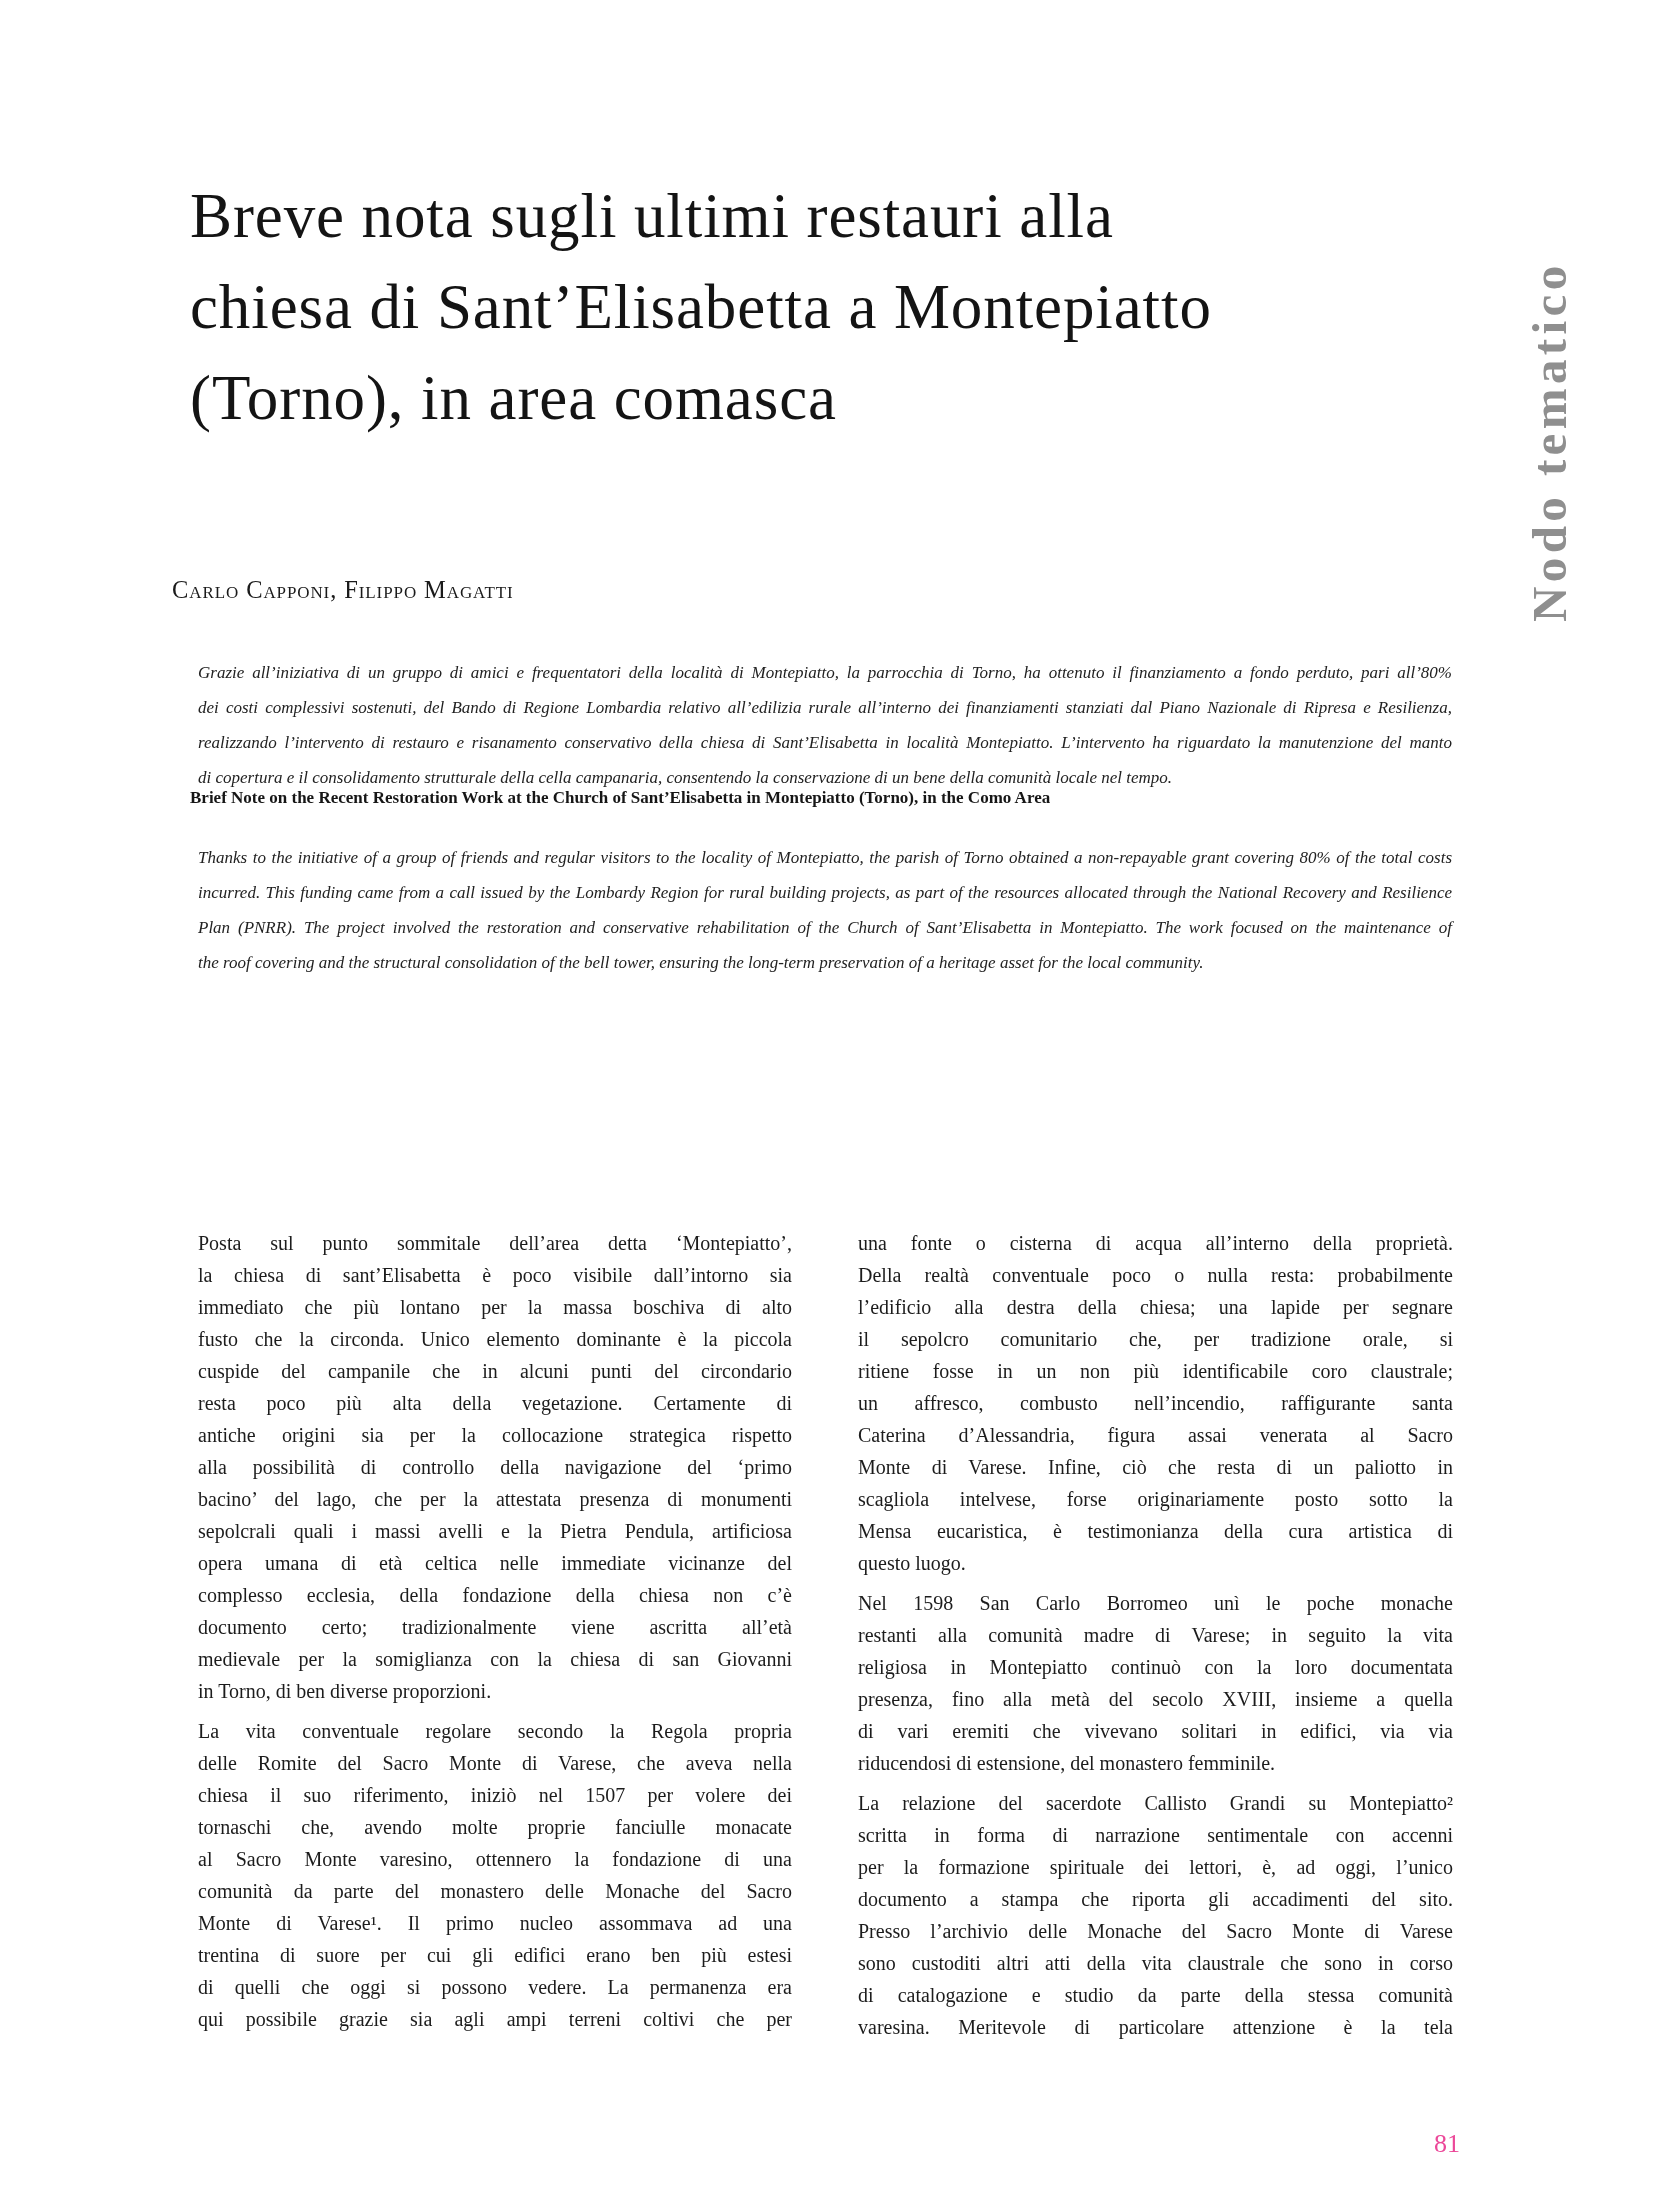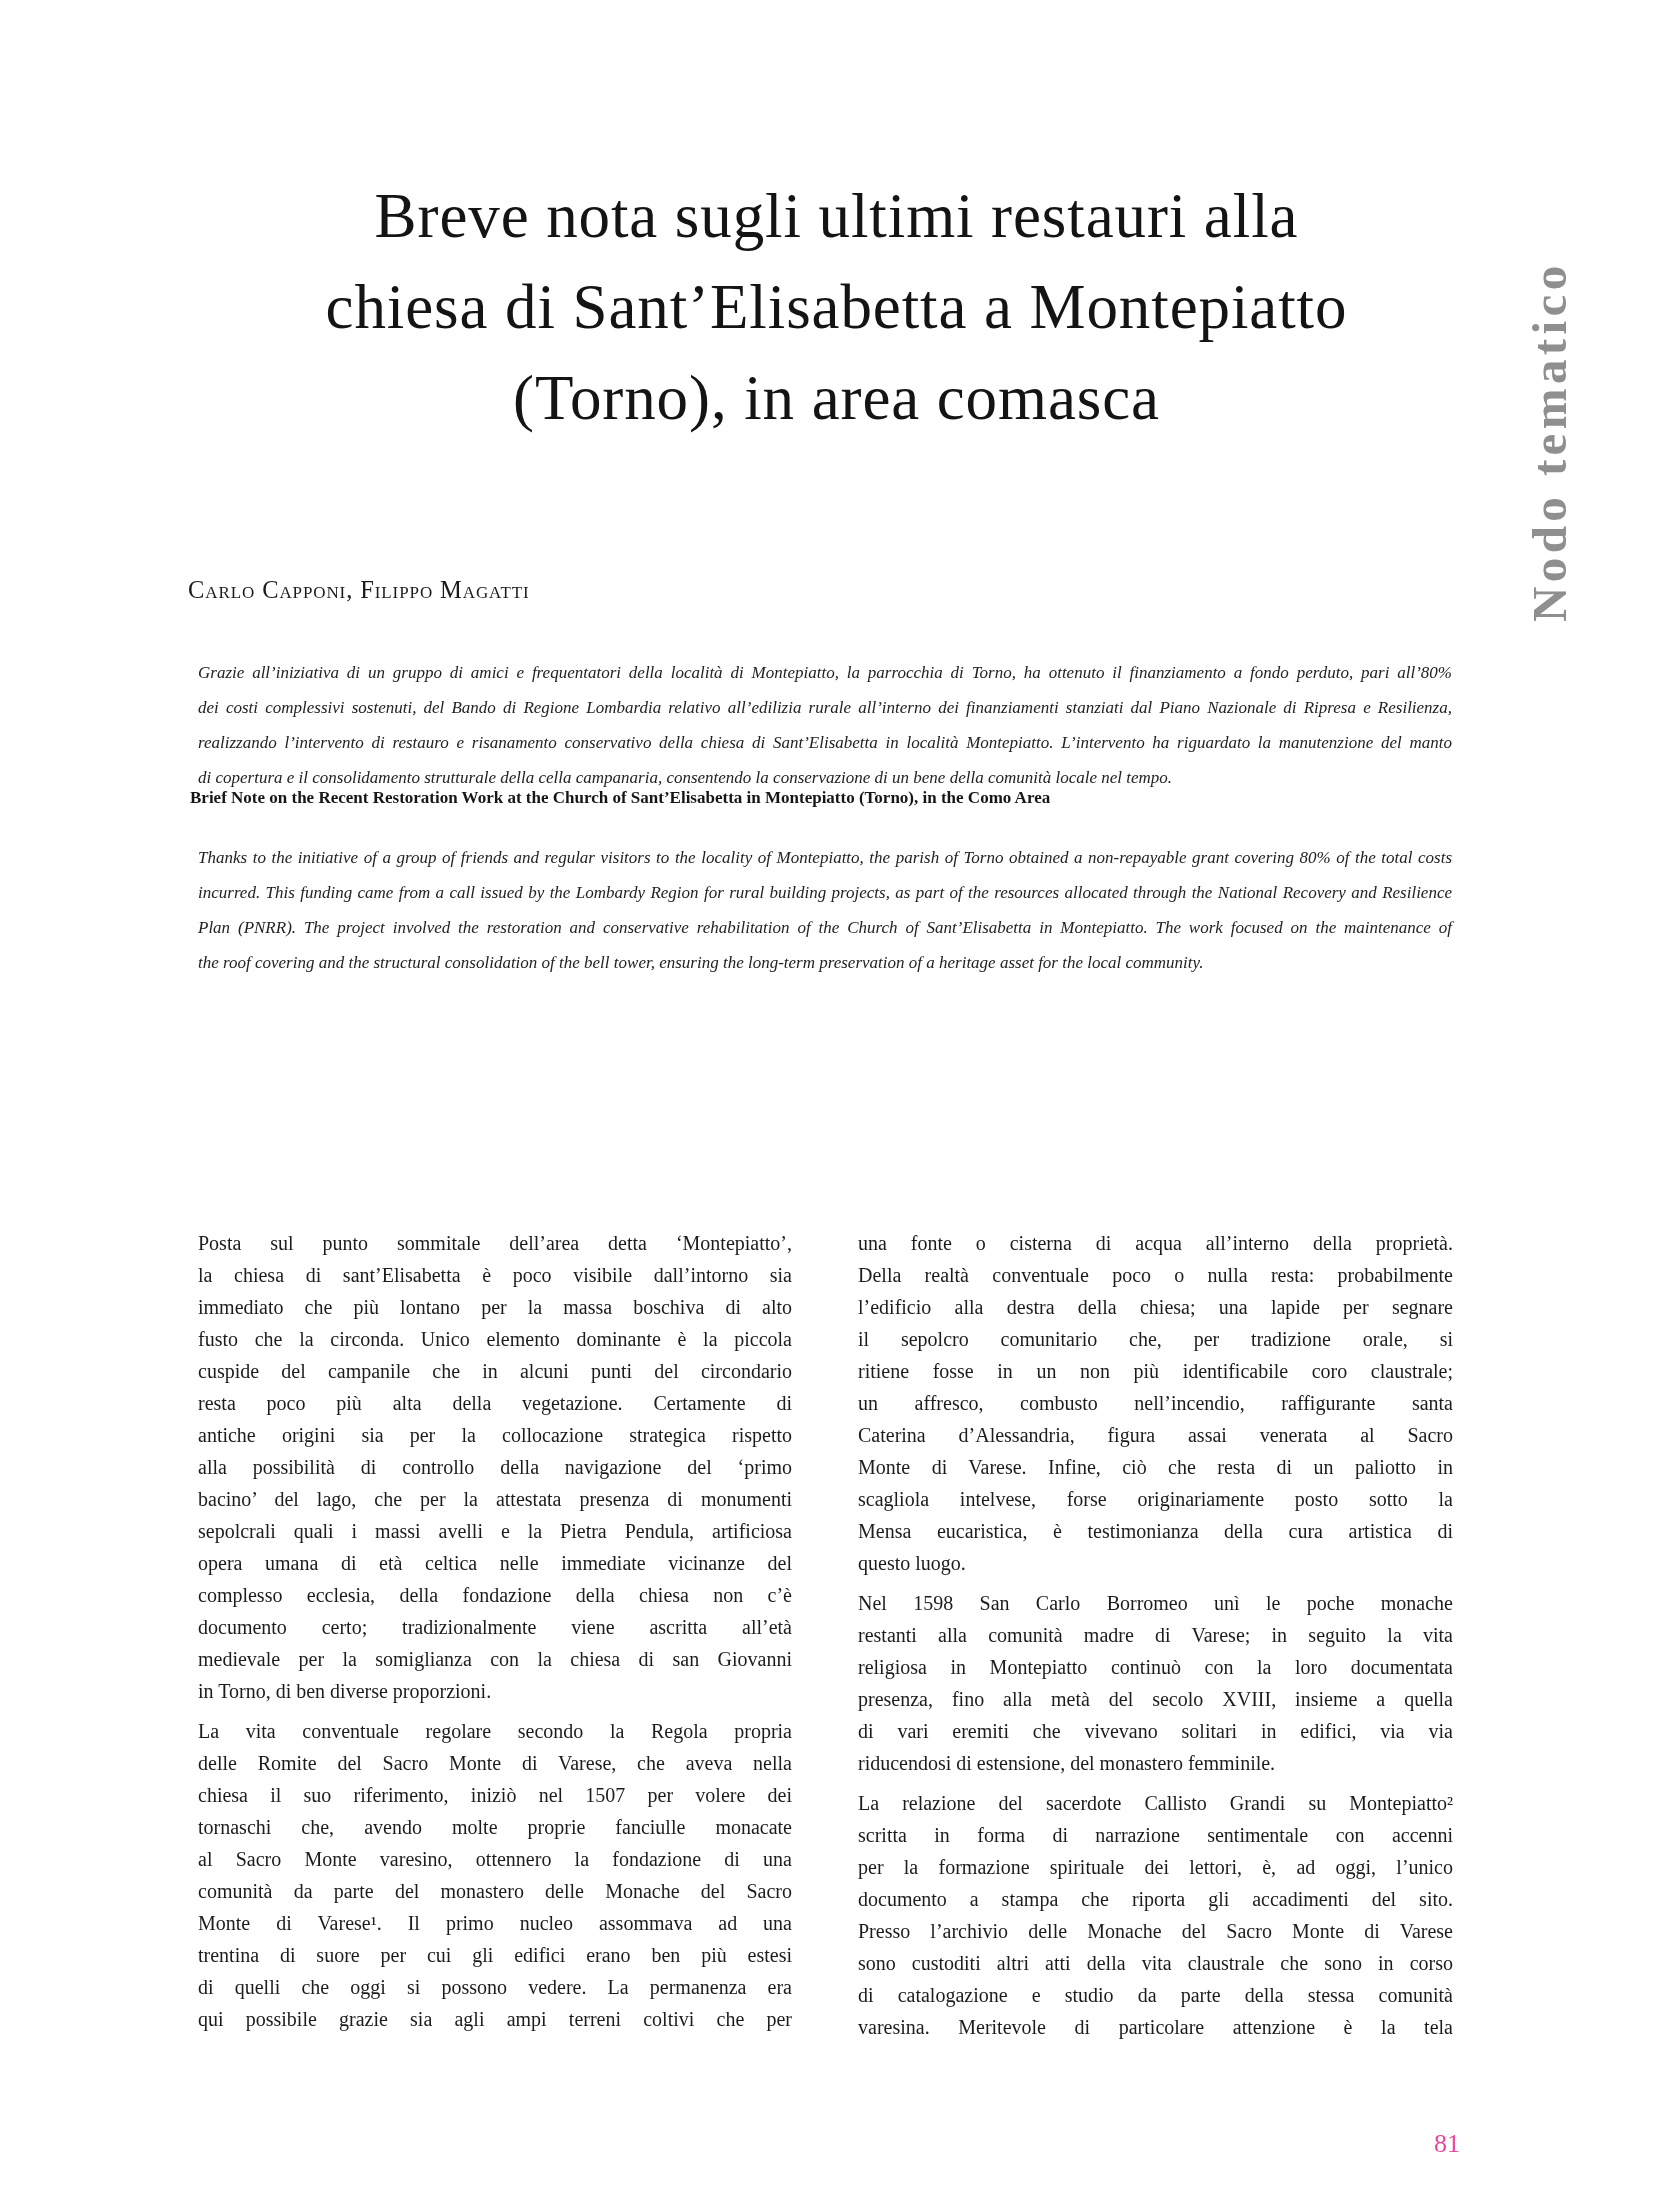--- a/index.html
+++ b/index.html
@@ -16,39 +16,38 @@
     position: absolute;
     left: 190px;
     top: 171px;
     width: 1293px;
     margin: 0;
     font-size: 63px;
     font-weight: 400;
     line-height: 91px;
     letter-spacing: 0.9px;
     color: #141414;
-    text-align: center;
   }
   .side-label {
     position: absolute;
     left: 1523px;
     top: 622px;
     width: 411px;
     transform: rotate(-90deg);
     transform-origin: 0 0;
     font-size: 49px;
     line-height: 54px;
     font-weight: 700;
     letter-spacing: 4.4px;
     color: #8f8f8f;
     white-space: nowrap;
   }
   .authors {
     position: absolute;
-    left: 188px;
+    left: 172px;
     top: 576px;
     width: 786px;
     font-variant: small-caps;
     font-size: 24.5px;
     letter-spacing: 0.9px;
     color: #1a1a1a;
   }
   .abstract {
     position: absolute;
     left: 190px;

